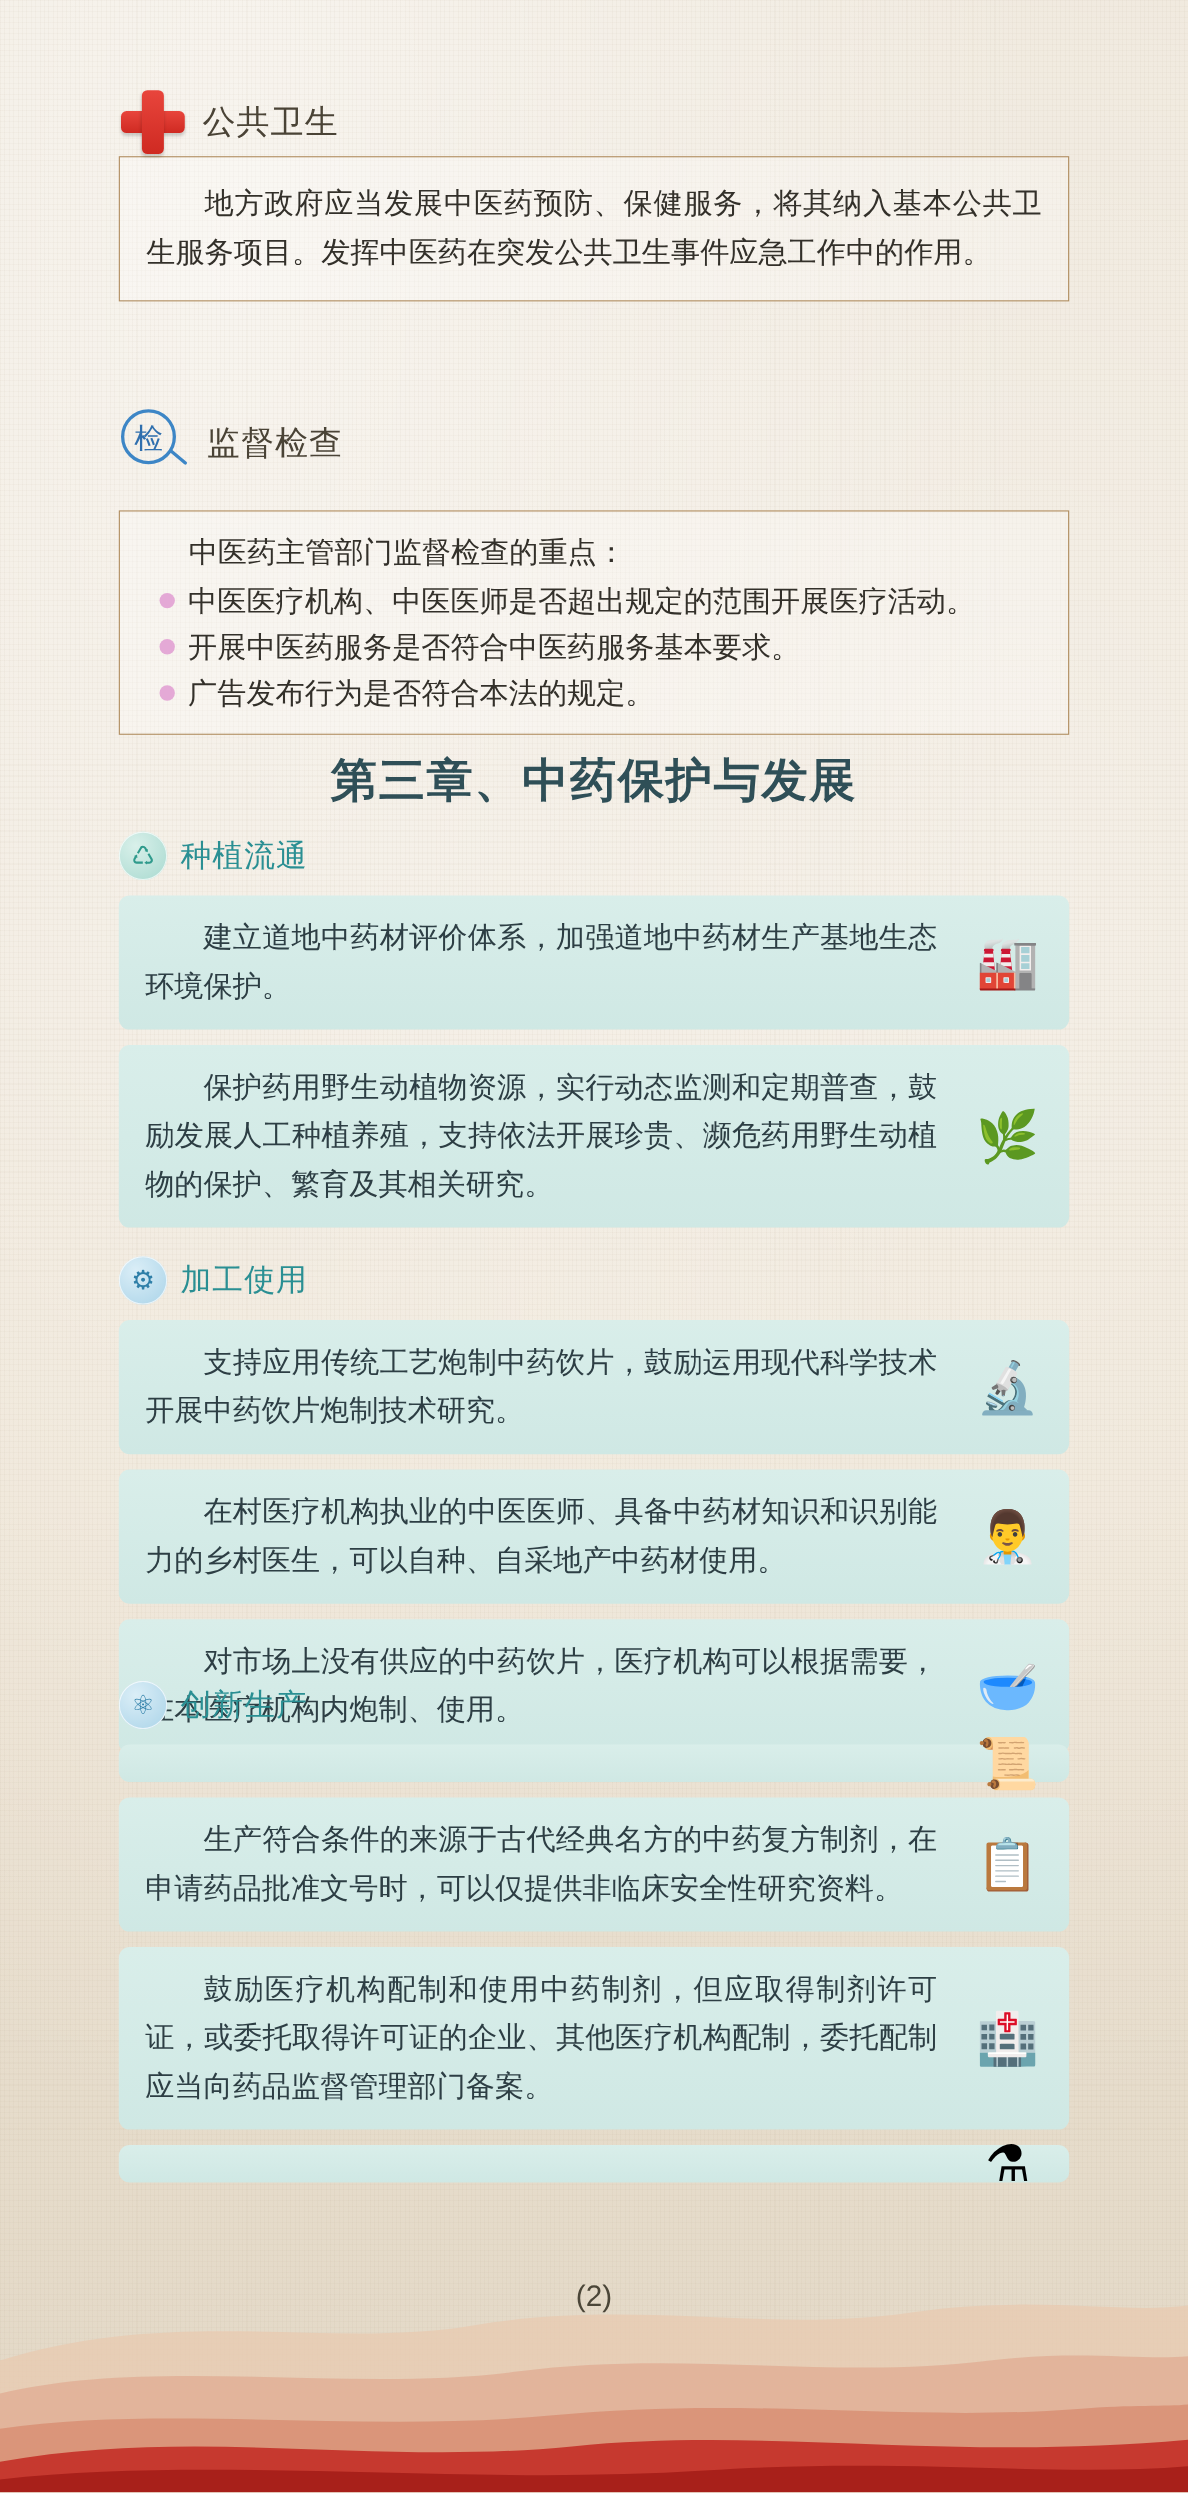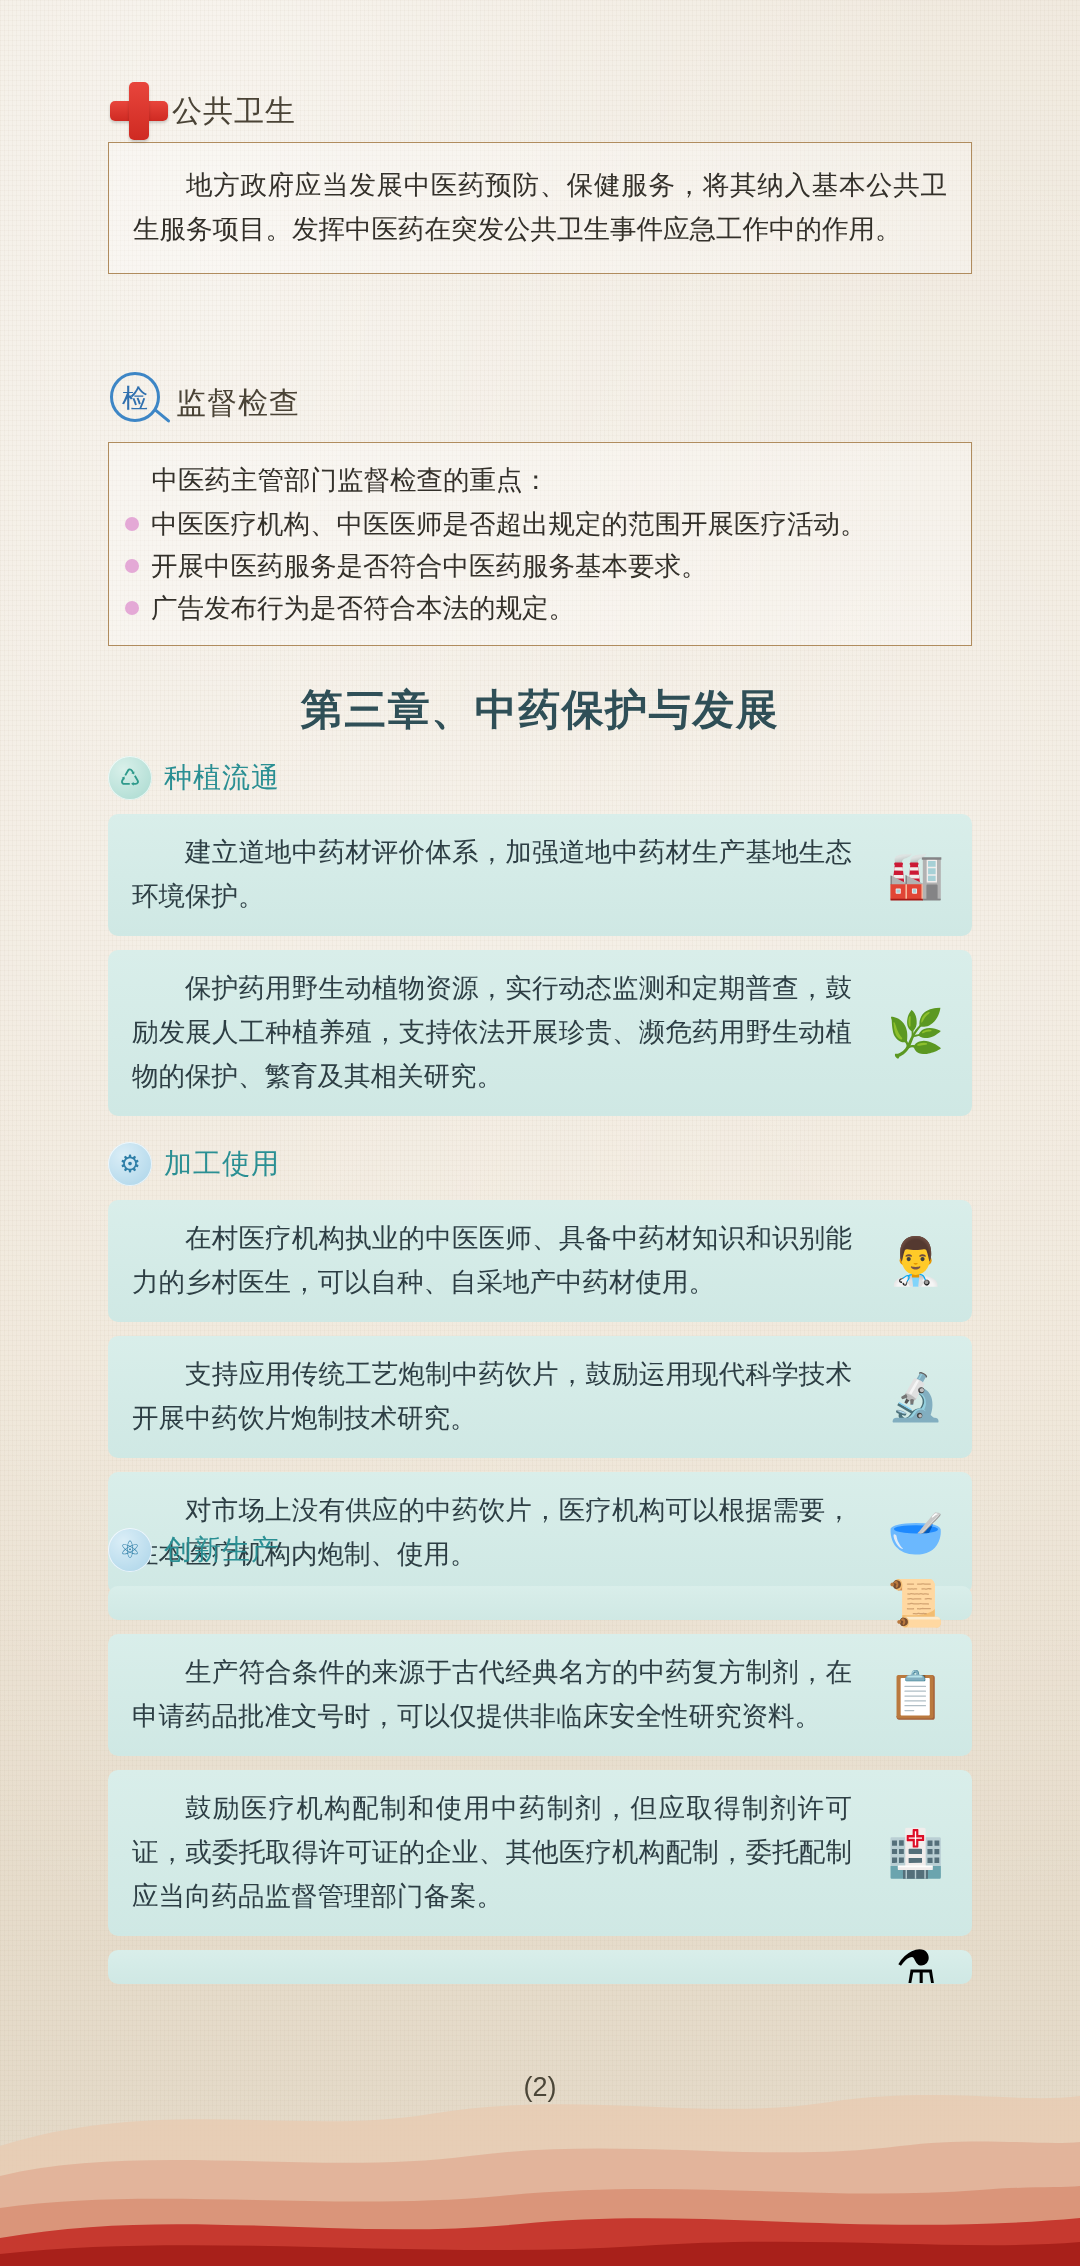--- a/index.html
+++ b/index.html
@@ -42,21 +42,21 @@
   .content {
     position: absolute;
     inset: 0;
     padding: 0;
   }
 
   
   .sec-head {
     display: flex;
     align-items: center;
-    gap: 2px;
+    gap: 14px;
   }
   .sec-head .title {
     font-size: 30px;
     color: #4a4336;
     letter-spacing: 1px;
   }
 
   
   .cross-icon {
     position: relative;
@@ -238,21 +238,21 @@
     </div>
 
     <div style="position:absolute; left:108px; top:372px; width:864px;">
       <div class="sec-head">
         <div class="mag-icon">
           <div class="ring">检</div>
           <div class="handle"></div>
         </div>
         <div class="title">监督检查</div>
       </div>
-      <div class="bordered" style="margin-top:8px; padding:16px 24px 16px 16px;">
+      <div class="bordered" style="margin-top:30px; padding:16px 24px 16px 36px;">
         <p class="lead-line">中医药主管部门监督检查的重点：</p>
         <ul class="bullet-list">
           <li>
             <span class="dot"></span>
             <span>中医医疗机构、中医医师是否超出规定的范围开展医疗活动。</span>
           </li>
           <li>
             <span class="dot"></span>
             <span>开展中医药服务是否符合中医药服务基本要求。</span>
           </li>
@@ -285,26 +285,26 @@
       </div>
     </div>
 
     <div style="position:absolute; left:108px; top:1142px; width:864px;">
       <div class="sub-head">
         <div class="circ-icon blue">⚙</div>
         <div class="label">加工使用</div>
       </div>
       <div style="margin-top:14px;">
         <div class="card">
+          <p class="ptext">支持应用传统工艺炮制中药饮片，鼓励运用现代科学技术开展中药饮片炮制技术研究。</p>
+          <div class="card-icon">🔬</div>
+        </div>
+        <div class="card">
           <p class="ptext">在村医疗机构执业的中医医师、具备中药材知识和识别能力的乡村医生，可以自种、自采地产中药材使用。</p>
           <div class="card-icon">👨‍⚕️</div>
-        </div>
-        <div class="card">
-          <p class="ptext">支持应用传统工艺炮制中药饮片，鼓励运用现代科学技术开展中药饮片炮制技术研究。</p>
-          <div class="card-icon">🔬</div>
         </div>
         <div class="card">
           <p class="ptext">对市场上没有供应的中药饮片，医疗机构可以根据需要，在本医疗机构内炮制、使用。</p>
           <div class="card-icon">🥣</div>
         </div>
       </div>
     </div>
 
     <div style="position:absolute; left:108px; top:1528px; width:864px;">
       <div class="sub-head">

